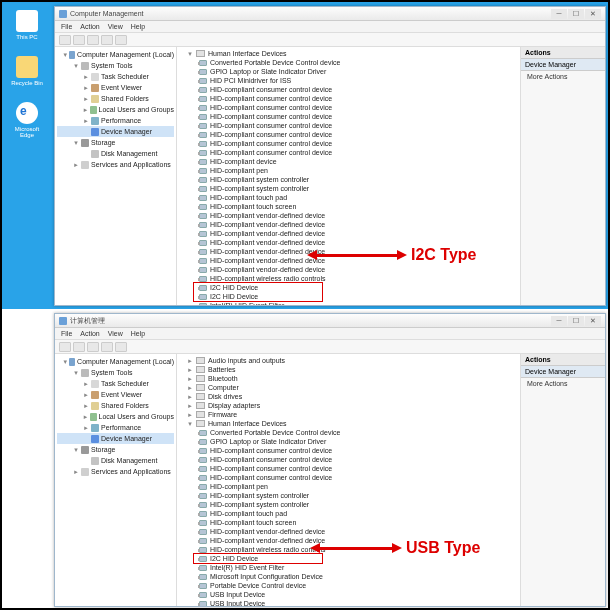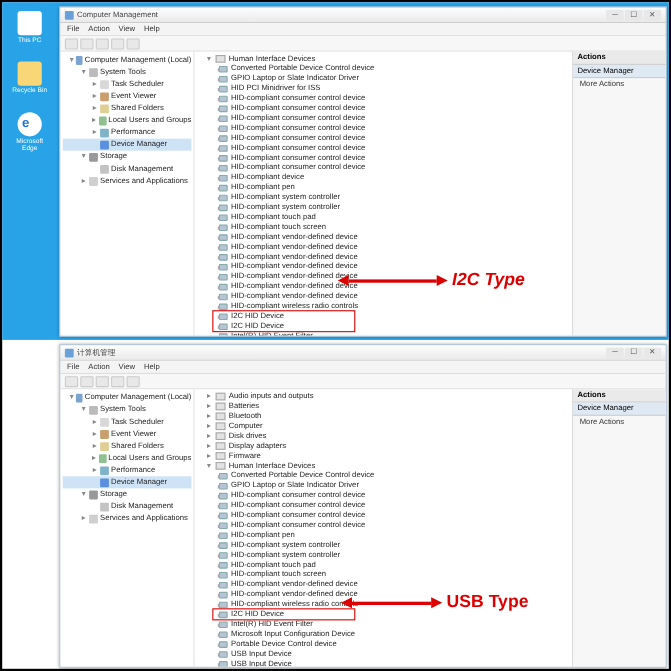--- a/index.html
+++ b/index.html
@@ -497,21 +497,21 @@
       </div>
 
       <div class="actionspane">
         <div class="ap-title">Actions</div>
         <div class="ap-sub">Device Manager</div>
         <div class="ap-item">More Actions</div>
       </div>
     </div>
   </div>
 
-  <div class="anno" style="left:305px; top:244px;font-style:italic;">
+  <div class="anno" style="left:305px; top:244px;">
     <div class="anno-head"></div>
       <div class="anno-line" style="width:80px;"></div>
       <div class="anno-tail"></div>
     <div class="anno-text">I2C Type</div>
   </div>
   <div class="anno" style="left:308px; top:537px;">
     <div class="anno-head"></div>
       <div class="anno-line" style="width:72px;"></div>
       <div class="anno-tail"></div>
     <div class="anno-text">USB Type</div>

